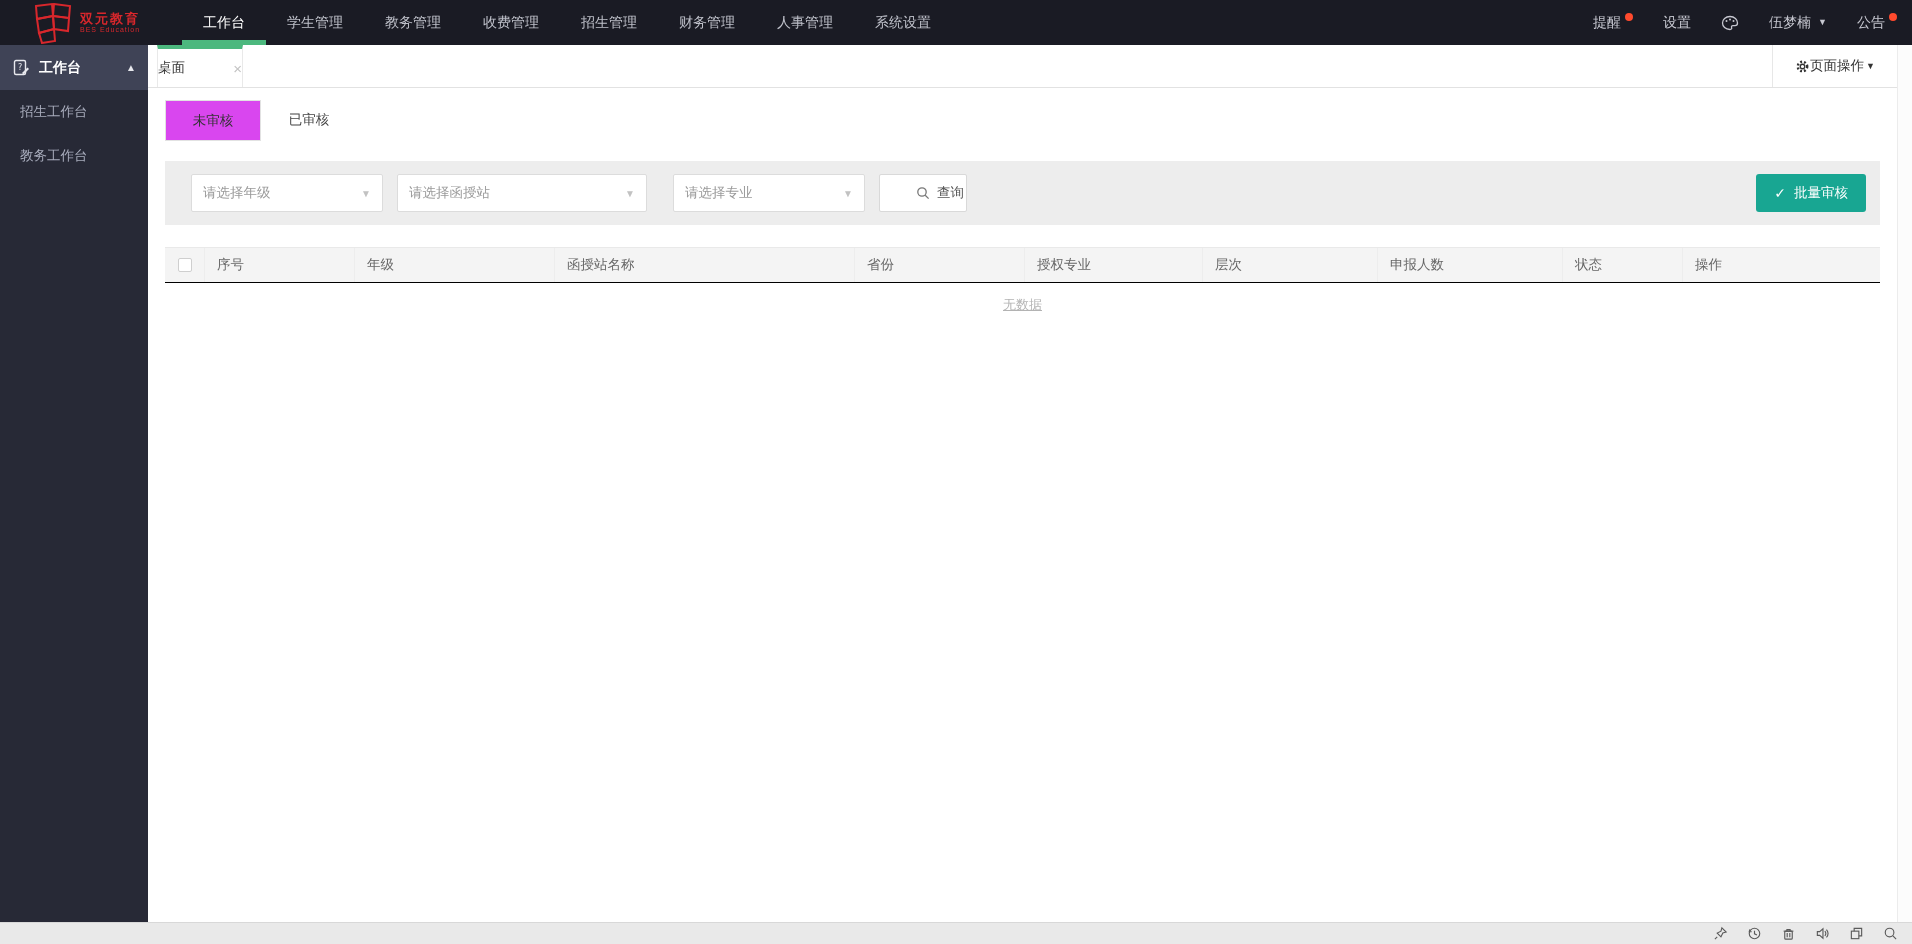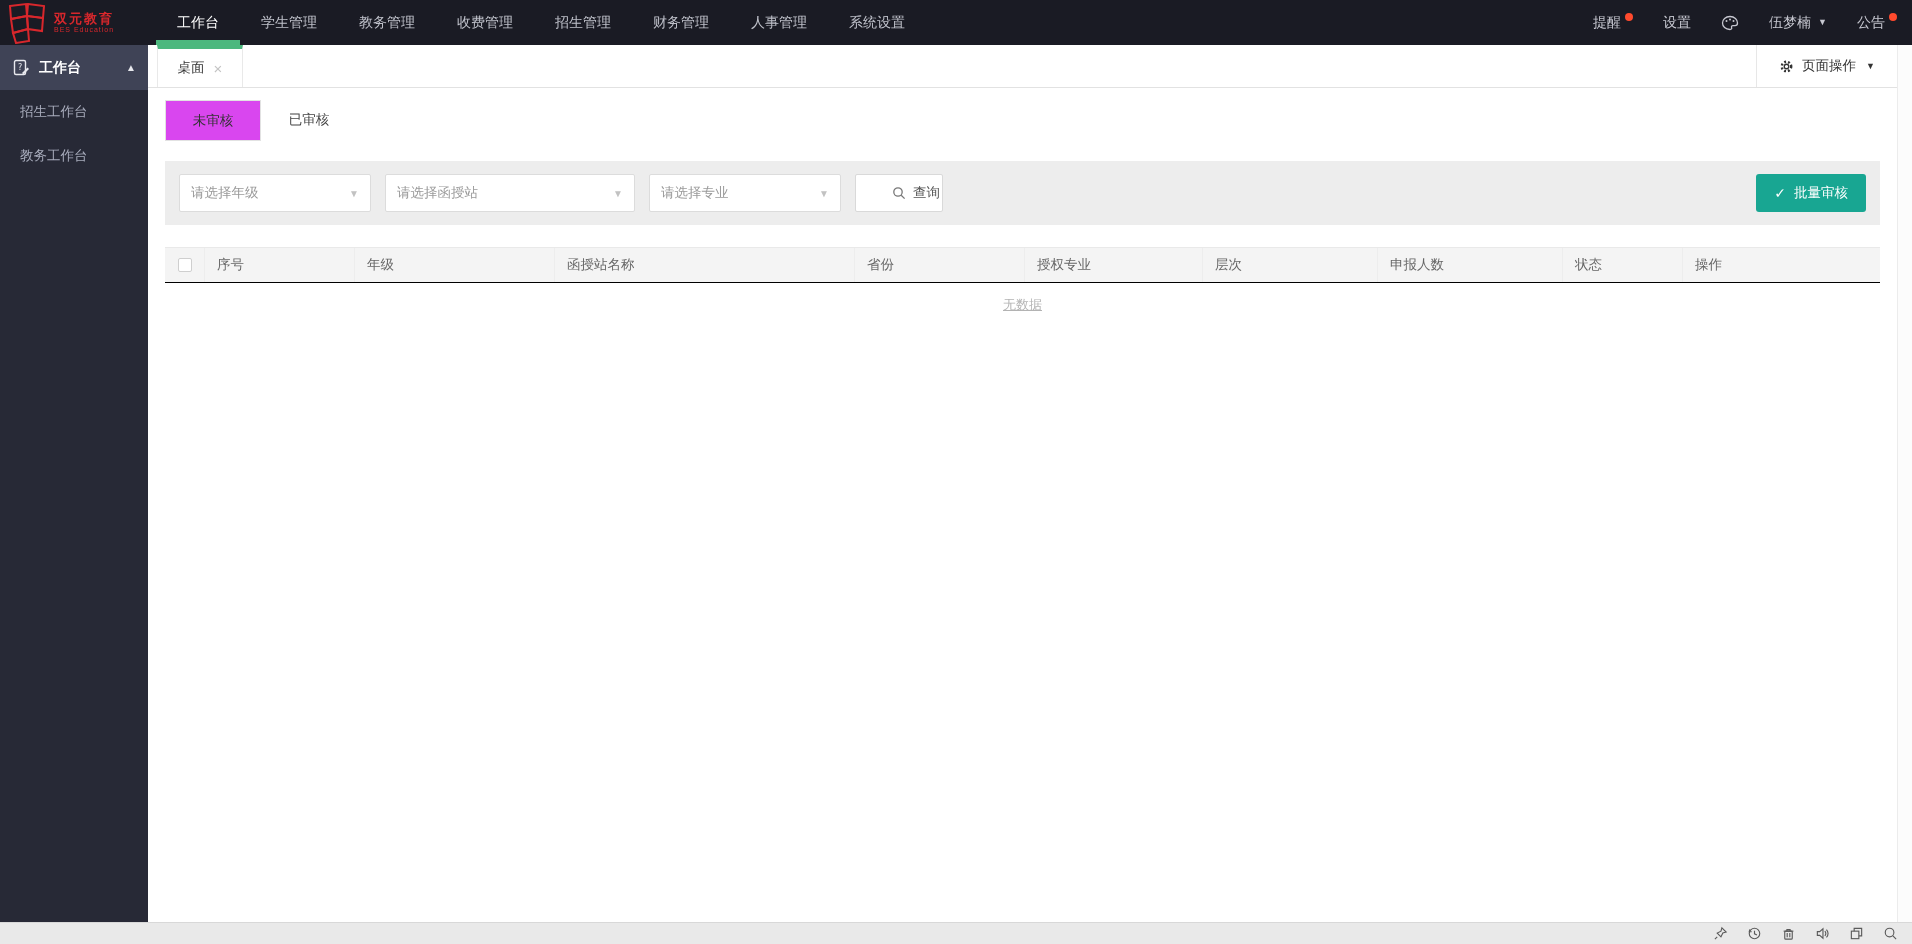--- a/index.html
+++ b/index.html
@@ -6,21 +6,21 @@
     --green:#4cb87e;
     --btn-green:#18a692;
     --logo-red:#d8272c;
     --badge-red:#ff4a2d;
   }
   *{margin:0;padding:0;box-sizing:border-box;}
   html,body{width:1912px;height:944px;overflow:hidden;}
   body{font-family:"Liberation Sans","DejaVu Sans",sans-serif;background:#fff;}
 
   
-  .topbar{height:45px;background:#1a1b24;display:flex;align-items:stretch;}
+  .topbar{height:45px;background:#1a1b24;display:flex;align-items:stretch;padding-left:26px;}
   .logo{width:148px;display:flex;align-items:center;padding-left:4px;flex:none;}
   .logo-text{margin-left:4px;line-height:1.1;}
   .logo-title{color:var(--logo-red);font-size:13px;font-weight:bold;letter-spacing:2px;white-space:nowrap;}
   .logo-sub{color:var(--logo-red);font-size:7px;letter-spacing:1px;white-space:nowrap;}
   .menu{display:flex;margin-left:8px;}
   .menu-item{position:relative;padding:0 21px;line-height:45px;font-size:14px;color:#bfc1ca;cursor:pointer;white-space:nowrap;}
   .menu-item.active{color:#ffffff;}
   .menu-item.active::after{content:"";position:absolute;left:0;right:0;bottom:0;height:5px;background:var(--green);}
   .topbar-right{margin-left:auto;display:flex;align-items:center;color:#c7c8d1;font-size:14px;}
   .tb-item{position:relative;padding:0 15px;display:flex;align-items:center;line-height:45px;cursor:pointer;white-space:nowrap;}
@@ -35,36 +35,36 @@
   .side-header-label{color:#ffffff;font-size:14px;font-weight:bold;margin-left:9px;flex:1;}
   .side-chevron{color:#e8e9ee;font-size:10px;}
   .side-item{padding:13px 0 13px 20px;font-size:13.5px;color:#a9adbd;cursor:pointer;}
 
   .main-wrap{flex:1;display:flex;min-width:0;}
   .main{flex:1;display:flex;flex-direction:column;min-width:0;}
   .scroll-strip{width:15px;background:#fcfcfc;border-left:1px solid #ececec;flex:none;}
 
   
   .tabbar{height:43px;background:#fff;border-bottom:1px solid #e2e2e2;display:flex;align-items:stretch;flex:none;}
-  .tab-desktop{margin-left:9px;width:86px;border-top:4px solid var(--green);border-left:1px solid #e9e9e9;border-right:1px solid #e9e9e9;display:flex;align-items:center;justify-content:center;gap:9px;font-size:13.5px;color:#333;cursor:pointer;background:#fff;}
+  .tab-desktop{margin-left:9px;width:86px;border-top:4px solid var(--green);border-left:1px solid #e9e9e9;border-right:1px solid #e9e9e9;display:flex;align-items:center;justify-content:space-between;gap:9px;font-size:13.5px;color:#333;cursor:pointer;background:#fff;}
   .tab-close{color:#c3c3c3;font-size:15px;line-height:1;cursor:pointer;}
-  .page-actions{margin-left:auto;border-left:1px solid #e7e7e7;padding:0 22px;display:flex;align-items:center;gap:8px;color:#333;font-size:13.5px;cursor:pointer;}
+  .page-actions{margin-left:auto;border-left:1px solid #e7e7e7;padding:0 22px;display:flex;align-items:center;gap:0;color:#333;font-size:13.5px;cursor:pointer;}
   .page-actions .caret{color:#333;margin-left:2px;}
 
   
   .content{flex:1;background:#fff;padding:12px 17px 0 17px;overflow:hidden;}
   .view-tabs{display:flex;}
   .view-tab{height:41px;min-width:96px;line-height:39px;text-align:center;font-size:13.5px;color:#444;cursor:pointer;}
   .view-tab.active{border:1px solid #e2e2e2;background:#d946ef;color:#333;}
 
   .filter-panel{margin-top:20px;background:#ededed;height:64px;display:flex;align-items:center;padding:0 14px;gap:14px;}
   .select{height:38px;background:#fff;border:1px solid #dcdcdc;border-radius:2px;display:flex;align-items:center;padding:0 11px;cursor:pointer;flex:none;}
   .select .ph{color:#9a9a9a;font-size:13.5px;}
   .select .caret{margin-left:auto;color:#c2c2c2;font-size:10px;}
-  .sel-1,.sel-3{width:192px;}
+  .sel-1,.sel-3{width:192px;margin-left:12px;}
   .sel-2{width:250px;}
   .btn-search{height:38px;min-width:88px;background:#fff;border:1px solid #d9d9d9;border-radius:2px;display:inline-flex;align-items:center;justify-content:center;gap:7px;color:#555;font-size:13.5px;cursor:pointer;flex:none;padding-left:34px;}
   .btn-batch{margin-left:auto;height:38px;padding:0 18px;background:var(--btn-green);border:none;border-radius:3px;color:#fff;font-size:13.5px;display:inline-flex;align-items:center;gap:8px;cursor:pointer;flex:none;}
   .check-glyph{font-size:14px;line-height:1;}
 
   
   .table-header{margin-top:22px;display:flex;background:#f4f4f4;border-top:1px solid #e9e9e9;border-bottom:1px solid #000000;}
   .th{height:34px;line-height:33px;font-size:13.5px;color:#666;padding-left:12px;border-right:1px solid #ededed;flex:none;white-space:nowrap;overflow:hidden;}
   .th:last-child{border-right:none;flex:1;}
   .th-check{width:40px;display:flex;align-items:center;justify-content:center;padding-left:0;}

